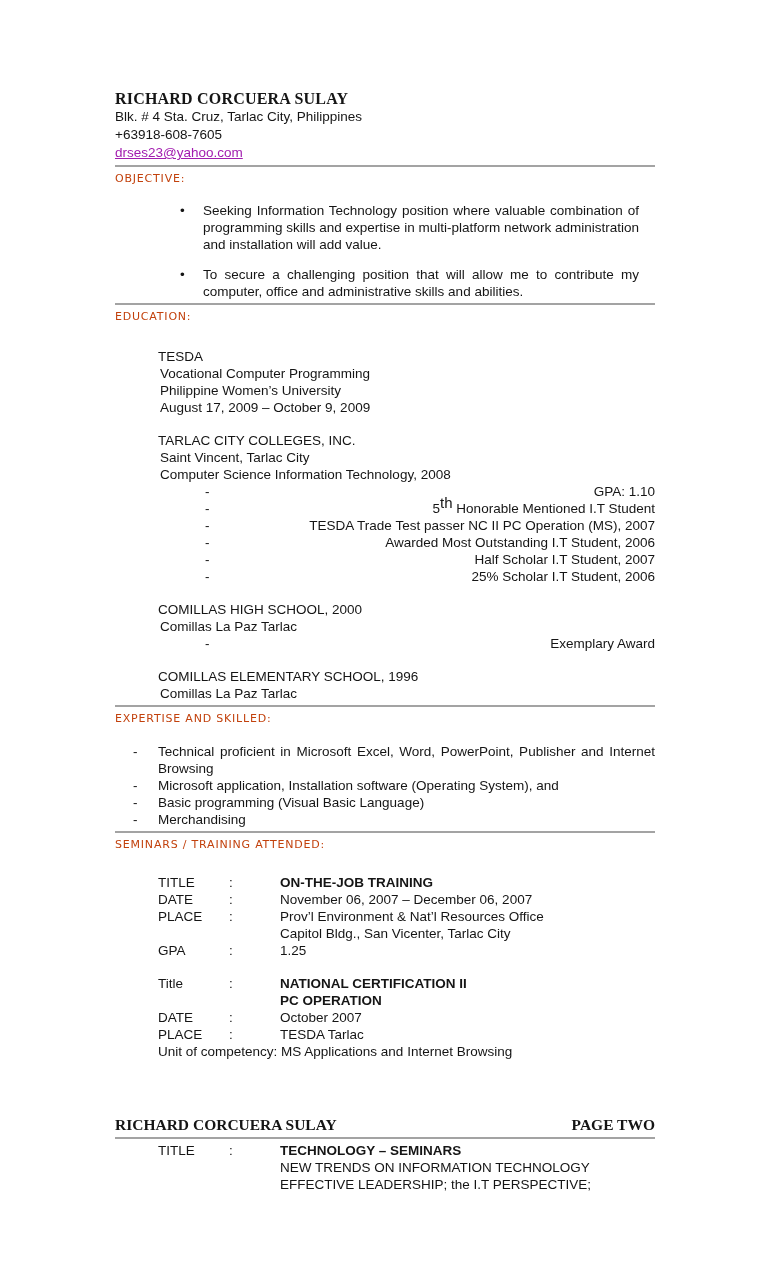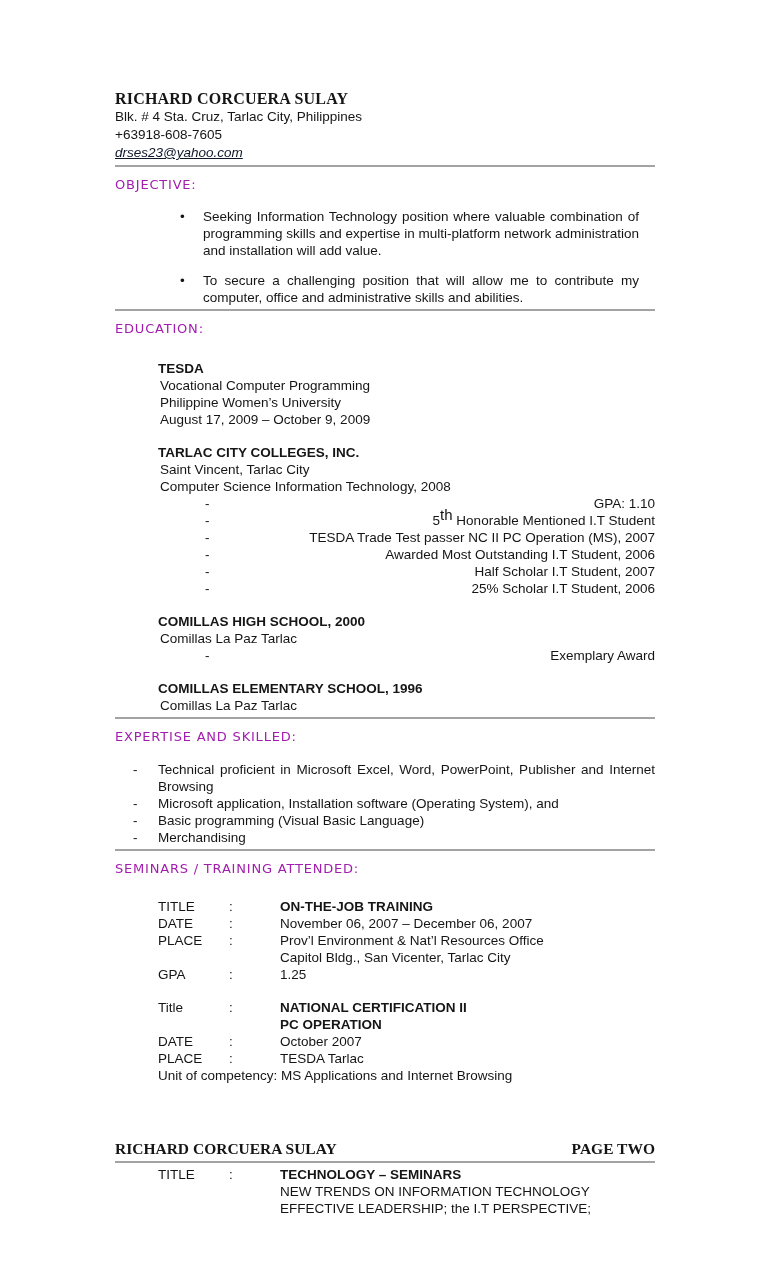--- a/index.html
+++ b/index.html
@@ -18,49 +18,48 @@
   
   .name {
     font-family: "Liberation Serif", serif;
     font-weight: 700;
     font-size: 16px;
     line-height: 18px;
     letter-spacing: .2px;
   }
   .contact { line-height: 18px; }
   .email-row { line-height: 18px; }
-  a.email-link { color: #0f172a; text-decoration: underline; cursor: pointer; font-style: italic; }
+  a.email-link { color: #a21caf; text-decoration: underline; cursor: pointer; }
   
   .rule {
     border: none;
     border-top: 2px solid #a3a3a3;
     margin: 3px 0 0 0;
   }
   .section-heading {
     font-family: "DejaVu Sans", sans-serif;
-    font-size: 13px;
+    font-size: 11px;
     line-height: 23px;
     letter-spacing: .8px;
-    color: #a21caf;
-    margin-top: 6px;
+    color: #c2410c;
   }
   
   .obj-list { list-style: none; margin: 12px 0 0 0; padding: 0; }
   .obj-item {
     position: relative;
     margin: 0 16px 13px 88px;
     text-align: justify;
   }
   .obj-item::before { content: "\2022"; position: absolute; left: -23px; }
   .obj-item.last { margin-bottom: 0; }
   
   .edu { margin: 0 0 0 43px; }
   .edu-entry { margin-top: 16px; }
   .edu-entry.first { margin-top: 20px; }
-  .edu-title { font-weight: 700; }
+  .edu-title { font-weight: 400; }
   .edu-line { padding-left: 2px; }
   .edu-sub-list { list-style: none; margin: 0; padding: 0 0 0 47px; text-align: right; }
   .edu-sub { position: relative; padding-left: 23px; }
   .edu-sub::before { content: "-"; position: absolute; left: 0; }
   .edu-sub sup { font-size: 15px; line-height: 0; }
   .edu-bottom { margin-bottom: 2px; }
   
   .exp-list { list-style: none; margin: 13px 0 2px 18px; padding: 0; }
   .exp-item { position: relative; padding-left: 25px; text-align: justify; }
   .exp-item::before { content: "-"; position: absolute; left: 0; }

